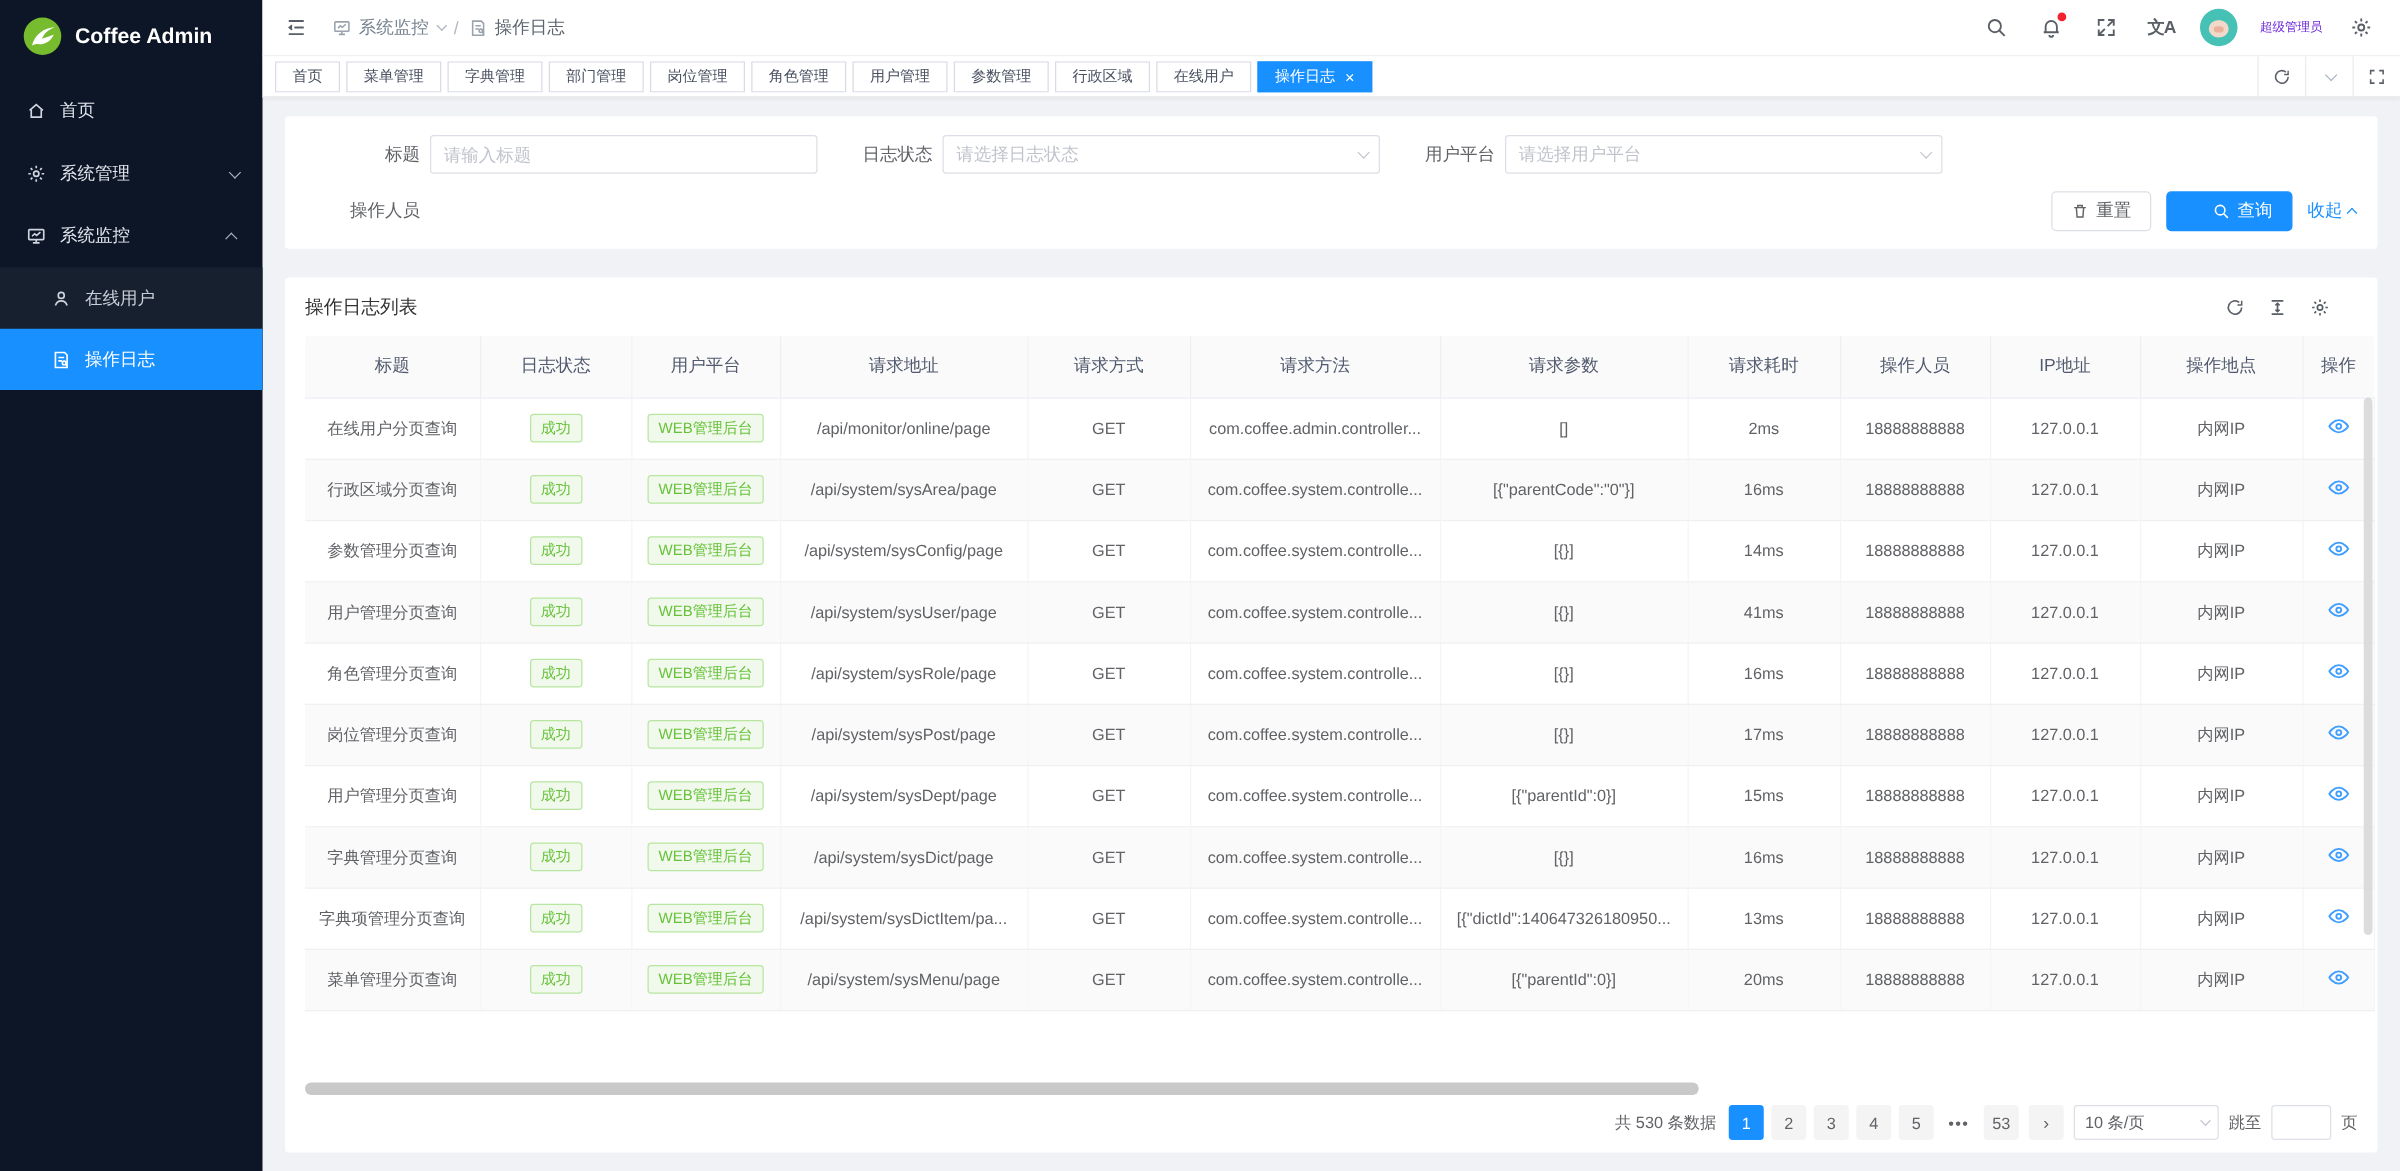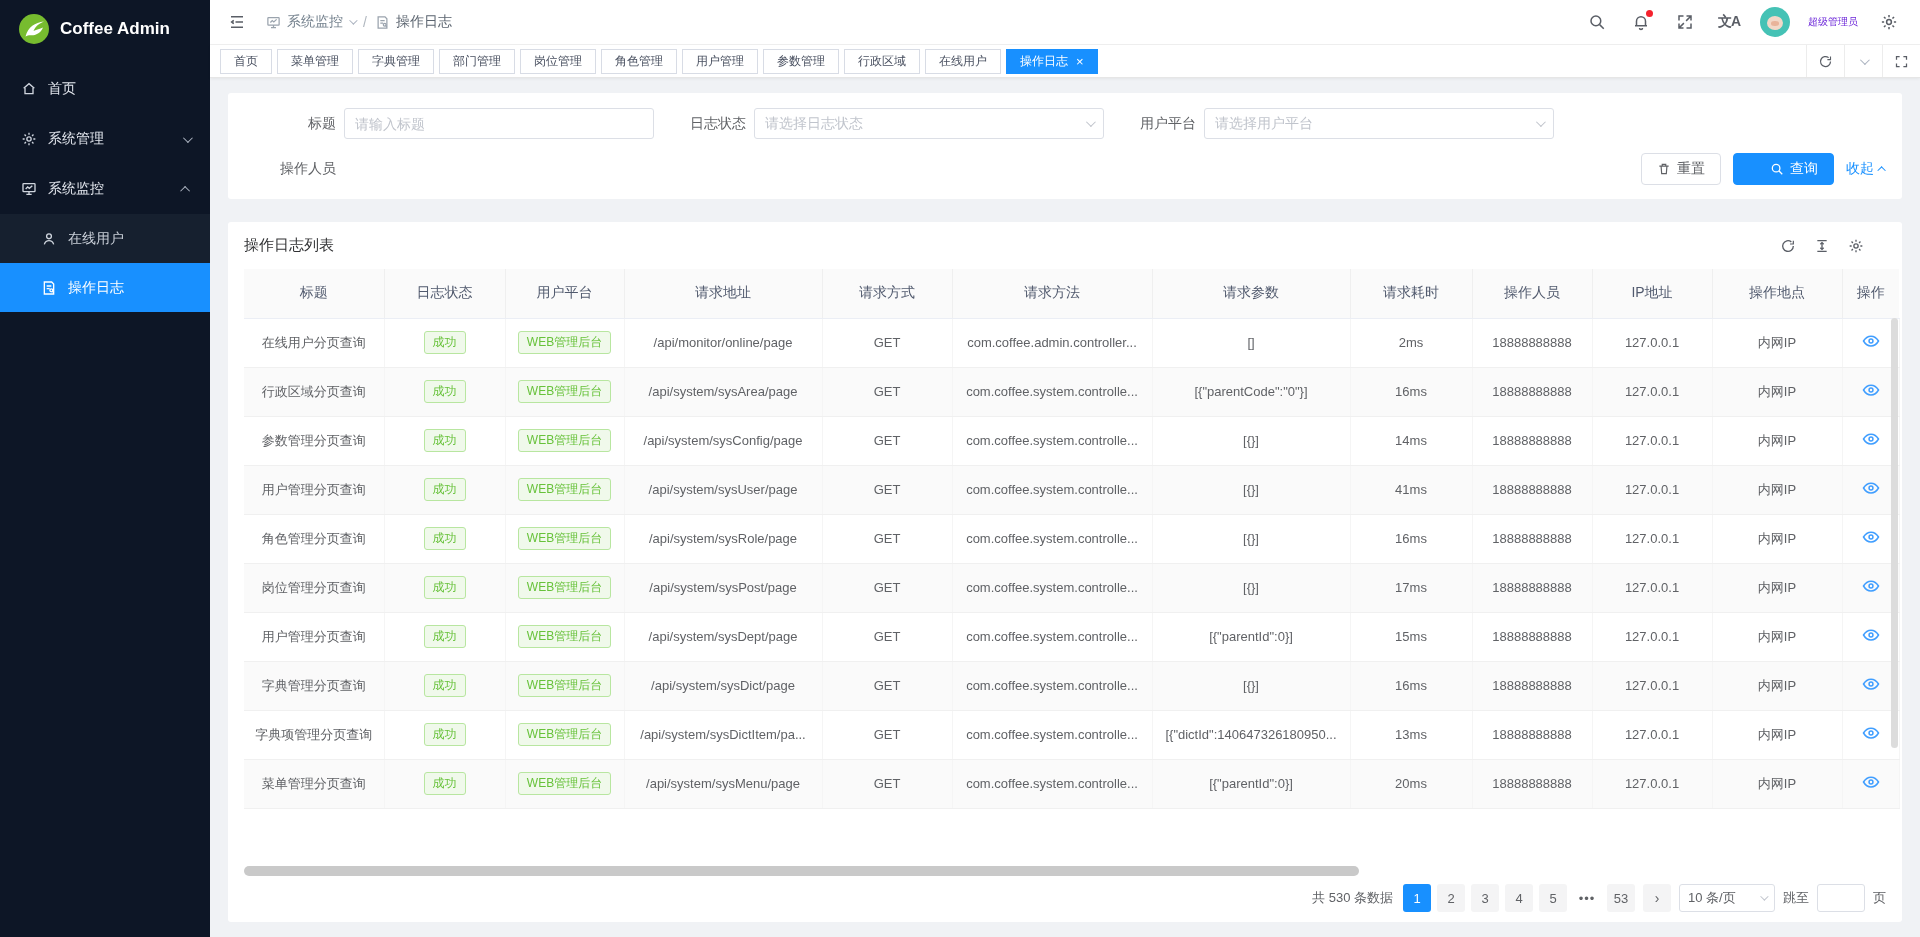--- a/index.html
+++ b/index.html
@@ -104,21 +104,21 @@
   .h-thumb { width:1115px; height:10px; background:#c9c9c9; border-radius:5px; }
 
   
   .pagination { height:40px; display:flex; align-items:center; justify-content:flex-end; gap:8px; padding-bottom:8px; font-size:13px; color:#606266; }
   .total { margin-right:2px; }
   .pages { display:flex; align-items:center; gap:6px; }
   .page-btn { min-width:28px; height:28px; border:none; border-radius:3px; background:#f4f4f5; color:#606266; font-size:13px; cursor:pointer; font-family:inherit; display:inline-flex; align-items:center; justify-content:center; }
   .page-btn.is-active { background:#1890ff; color:#ffffff; }
   .page-btn.is-ellipsis { background:transparent; letter-spacing:1px; }
   .next-btn { font-size:14px; }
-  .size-select { width:96px; height:28px; border:1px solid #dcdfe6; border-radius:3px; display:flex; align-items:center; justify-content:space-between; padding:10px 8px; cursor:pointer; background:#fff; }
+  .size-select { width:116px; height:28px; border:1px solid #dcdfe6; border-radius:3px; display:flex; align-items:center; justify-content:space-between; padding:10px 8px; cursor:pointer; background:#fff; }
   .size-select .chev { border-color:#c0c4cc; width:6px; height:6px; }
   .jump-input { width:48px; height:28px; border:1px solid #dcdfe6; border-radius:3px; outline:none; text-align:center; font-size:13px; font-family:inherit; }
 </style>
 </head>
 <body>
 
 <div class="app">
 
   <aside class="sidebar">
     <div class="logo">

